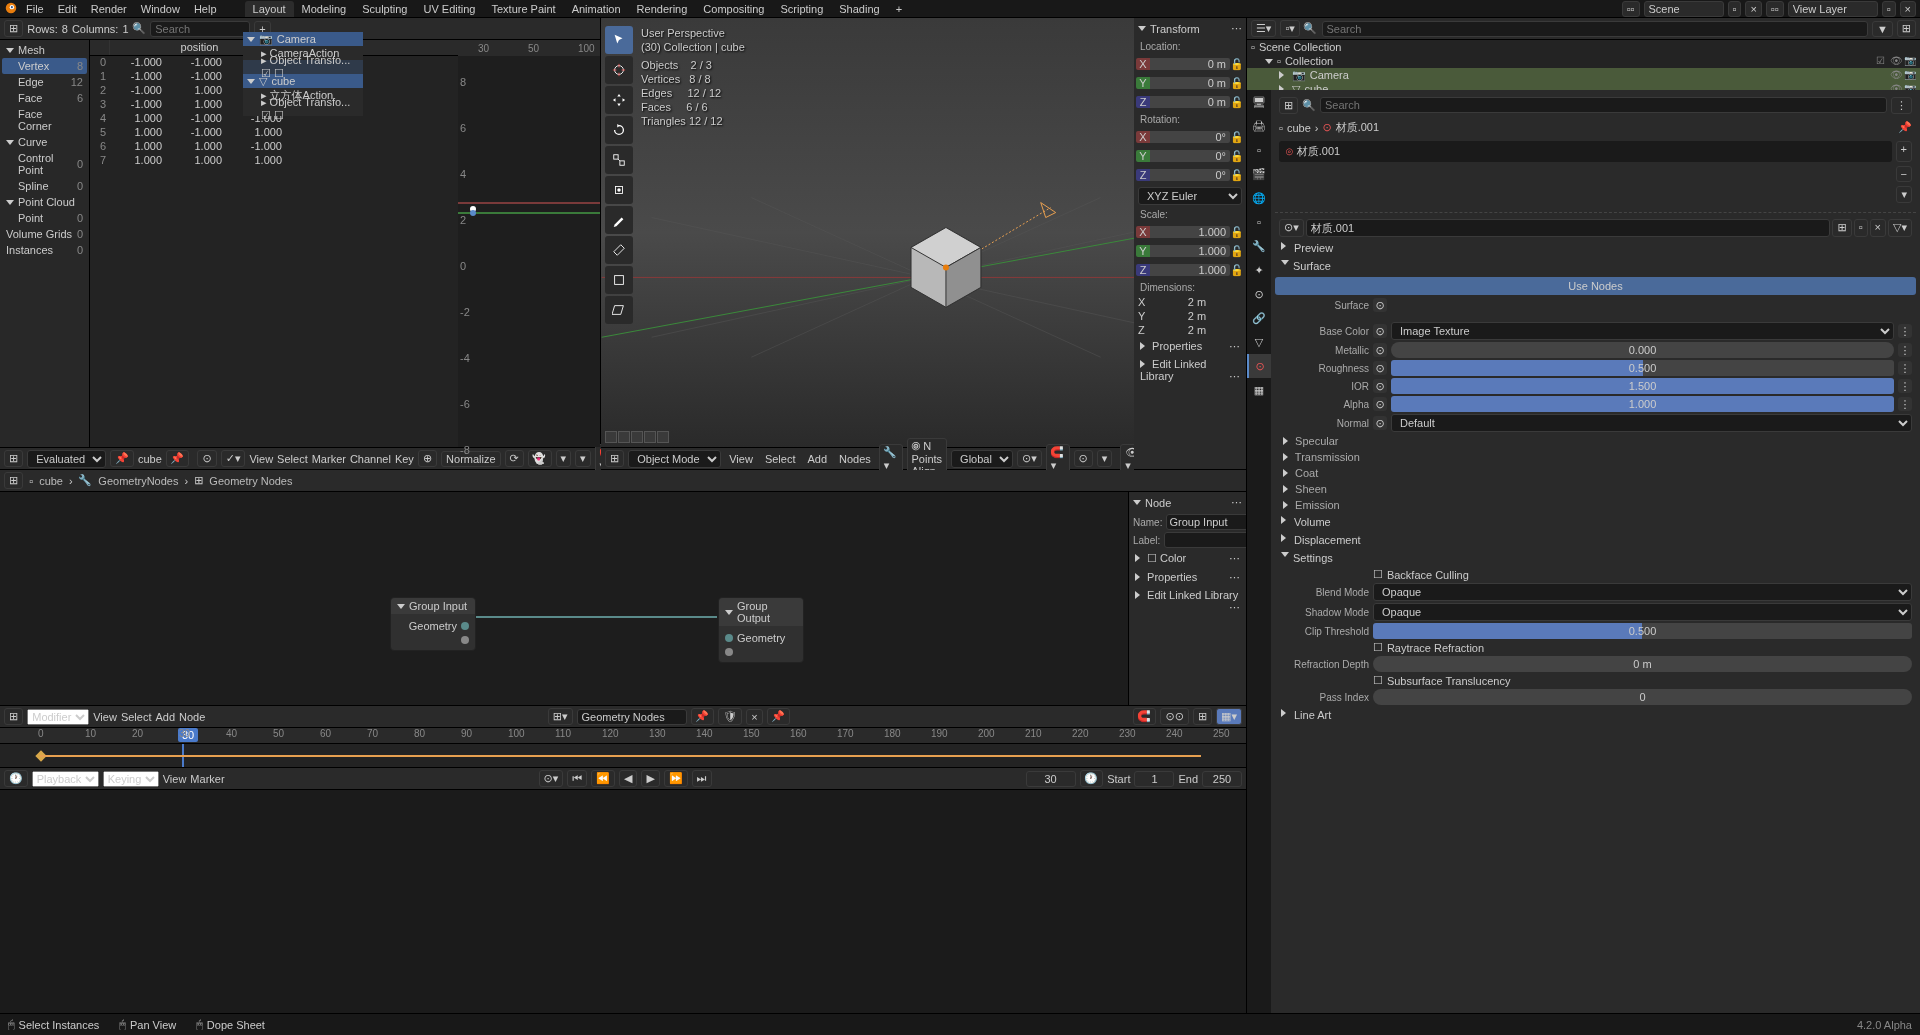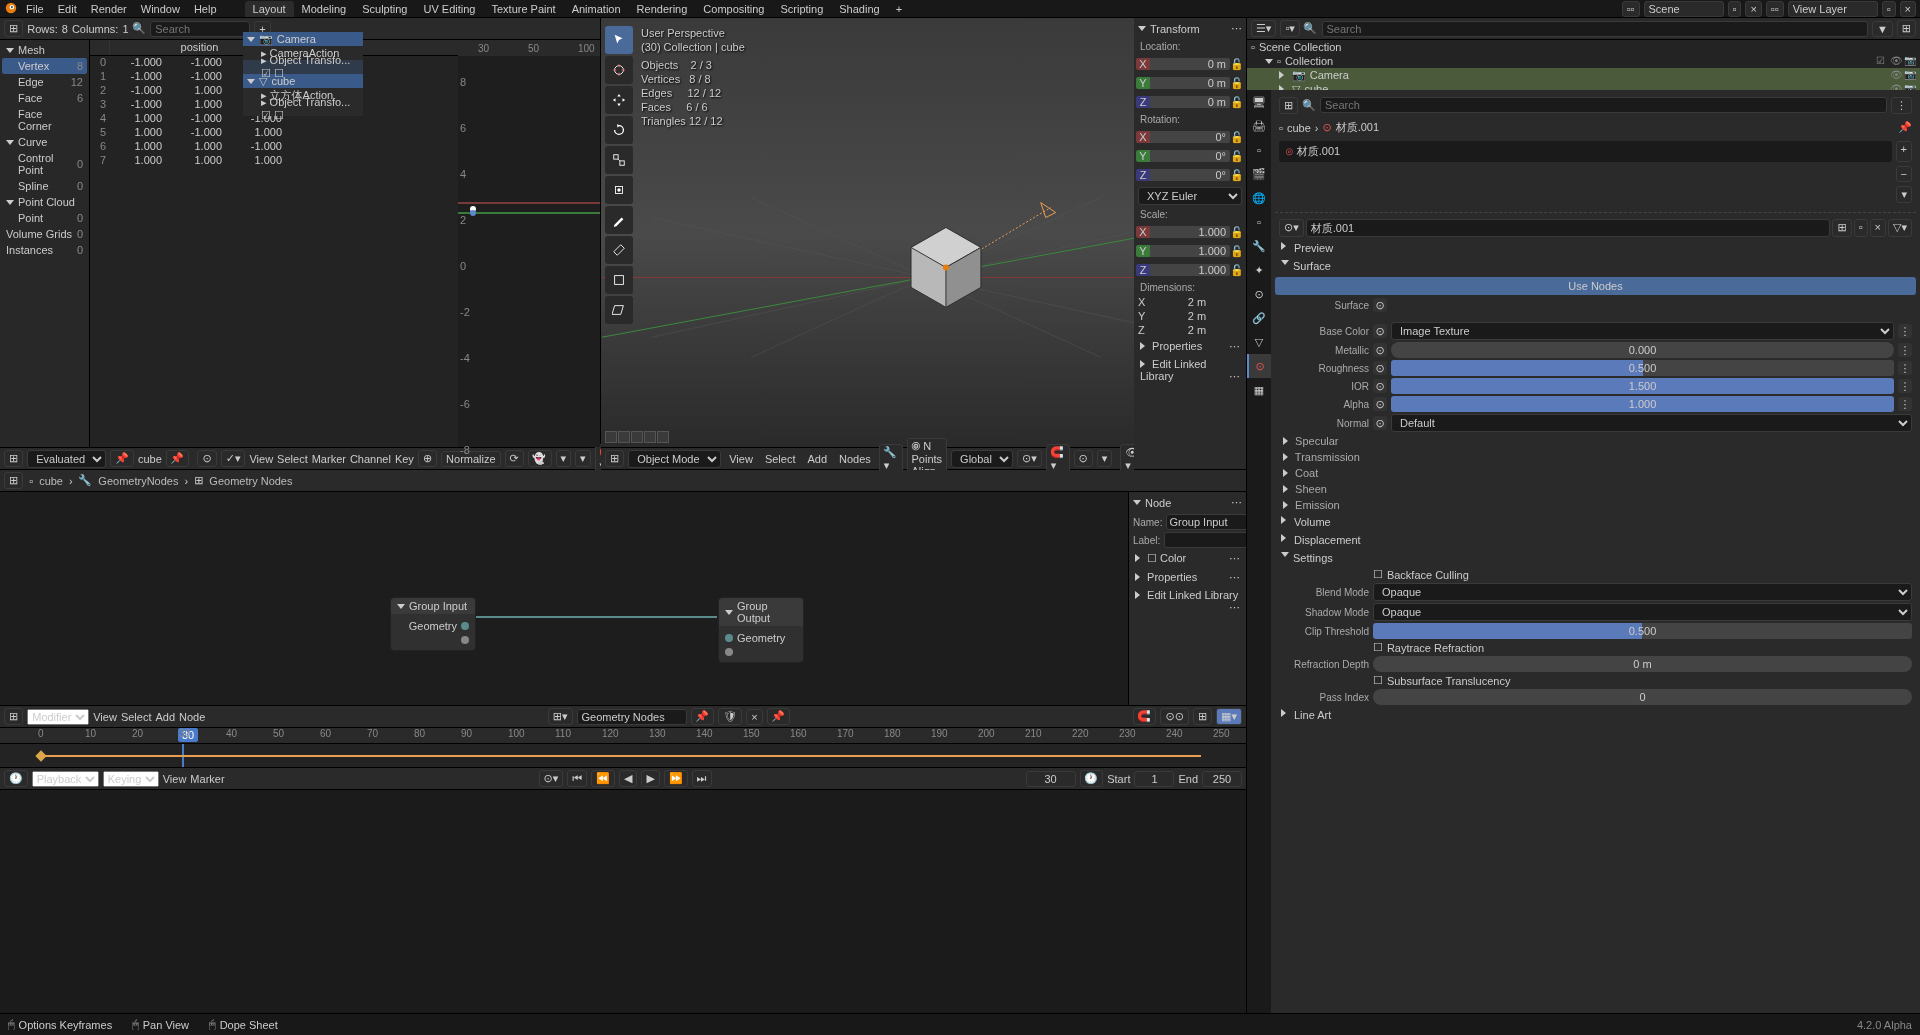--- a/index.html
+++ b/index.html
@@ -686,21 +686,21 @@
     <span>Start</span>
     <span class="btn-sm" style="width:40px;text-align:center">1</span>
     <span>End</span>
     <span class="btn-sm" style="width:40px;text-align:center">250</span>
   </div>
 </div>
 
 <div class="status-bar">
   <div class="item">
       <span>🖱</span>
-      <span>Options Keyframes</span>
+      <span>Select Instances</span>
     </div>
   <div class="item">
       <span>🖱</span>
       <span>Pan View</span>
     </div>
   <div class="item">
       <span>🖱</span>
       <span>Dope Sheet</span>
     </div>
   <div style="margin-left:auto" class="item">4.2.0 Alpha</div>

